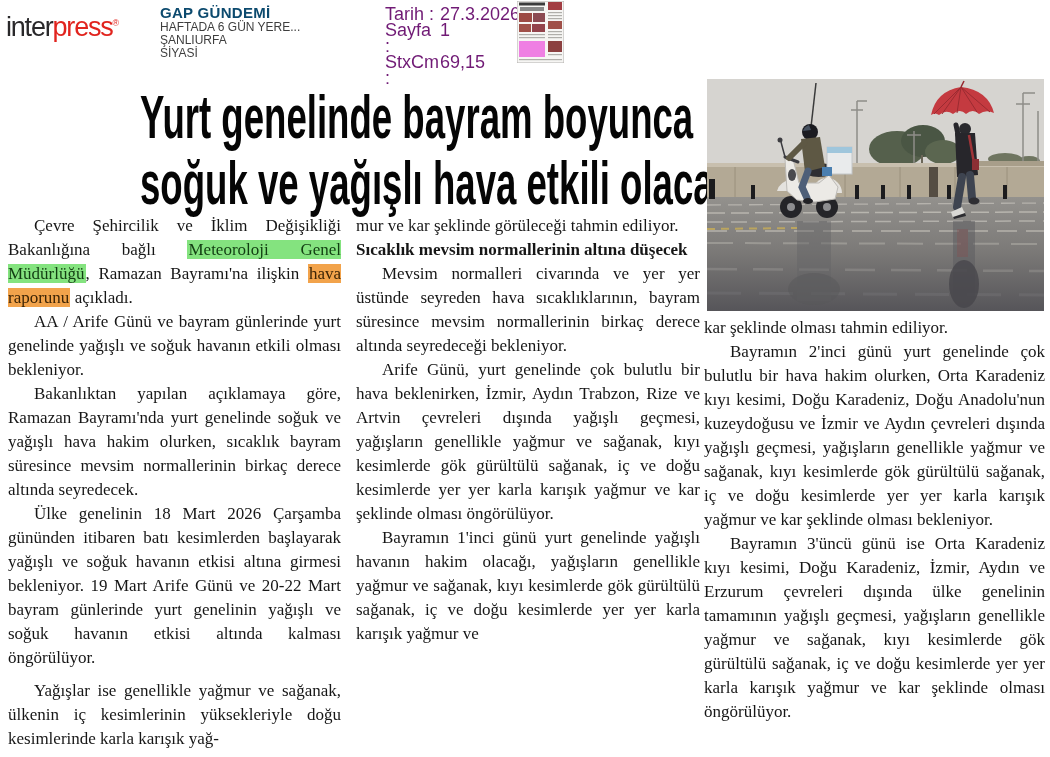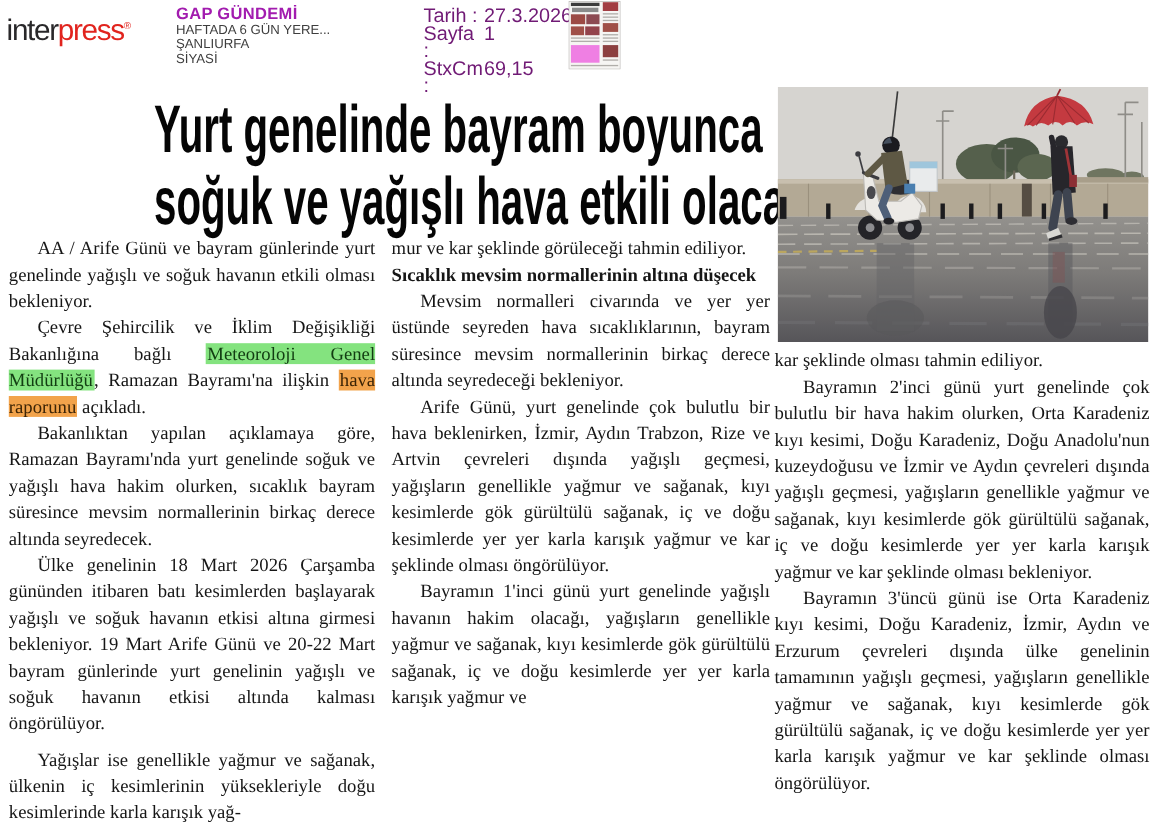--- a/index.html
+++ b/index.html
@@ -14,21 +14,21 @@
     font-family:"Liberation Sans", sans-serif; font-weight:400;
     font-size:27px; letter-spacing:-1.2px; color:#29282a; line-height:30px;
   }
   .logo .red { color:#e1241e; }
   .logo .reg { font-size:9px; color:#e1241e; vertical-align:super; }
   .pub {
     position:absolute; left:160px; top:6px;
     font-family:"Liberation Sans", sans-serif; color:#3e3e3e;
     font-size:12px; line-height:13px;
   }
-  .pub .name { font-size:15px; font-weight:700; color:#a21caf; letter-spacing:.3px; margin-bottom:2px; }
+  .pub .name { font-size:15px; font-weight:700; color:#0c4a6e; letter-spacing:.3px; margin-bottom:2px; }
   .meta {
     position:absolute; left:385px; top:6px;
     font-family:"Liberation Sans", sans-serif; font-size:18px;
     line-height:16px; color:#701a75;
   }
   .meta-row { display:flex; }
   .meta-label { width:55px; }
   .thumb { position:absolute; left:517px; top:1px; width:47px; height:62px; }
   .thumb svg { display:block; width:100%; height:100%; }
 
@@ -225,22 +225,22 @@
       <path d="M255 98 L250 128" stroke="#3e4450" stroke-width="8" stroke-linecap="round"></path>
       <path d="M263 96 L265 119" stroke="#3e4450" stroke-width="8" stroke-linecap="round"></path>
       <path d="M244 133 l11 -5 l3 7 l-12 4 Z" fill="#d9d8d4"></path>
       <path d="M246 138 l12 -4 l1 3 l-12 3 Z" fill="#2c2c30"></path>
       <ellipse cx="267" cy="122" rx="5.5" ry="3.5" fill="#2e2e33"></ellipse>
     </g>
   </svg>
 </div>
 
 <div class="col" id="col1">
+  <p class="ind"><span>Çevre Şehircilik ve İklim Değişikliği Bakanlığına bağlı </span><mark class="green">Meteoroloji Genel Müdürlüğü</mark><span>, Ramazan Bayramı'na ilişkin </span><mark class="orange">hava raporunu</mark><span> açıkladı.</span></p>
   <p class="ind">AA / Arife Günü ve bayram günlerinde yurt genelinde yağışlı ve soğuk havanın etkili olması bekleniyor.</p>
-  <p class="ind"><span>Çevre Şehircilik ve İklim Değişikliği Bakanlığına bağlı </span><mark class="green">Meteoroloji Genel Müdürlüğü</mark><span>, Ramazan Bayramı'na ilişkin </span><mark class="orange">hava raporunu</mark><span> açıkladı.</span></p>
   <p class="ind">Bakanlıktan yapılan açıklamaya göre, Ramazan Bayramı'nda yurt genelinde soğuk ve yağışlı hava hakim olurken, sıcaklık bayram süresince mevsim normallerinin birkaç derece altında seyredecek.</p>
   <p class="ind">Ülke genelinin 18 Mart 2026 Çarşamba gününden itibaren batı kesimlerden başlayarak yağışlı ve soğuk havanın etkisi altına girmesi bekleniyor. 19 Mart Arife Günü ve 20-22 Mart bayram günlerinde yurt genelinin yağışlı ve soğuk havanın etkisi altında kalması öngörülüyor.</p>
   <p class="ind gap">Yağışlar ise genellikle yağmur ve sağanak, ülkenin iç kesimlerinin yüksekleriyle doğu kesimlerinde karla karışık yağ-</p>
 </div>
 
 <div class="col" id="col2">
   <p>mur ve kar şeklinde görüleceği tahmin ediliyor.</p>
   <p class="subhead">Sıcaklık mevsim normallerinin altına düşecek</p>
   <p class="ind">Mevsim normalleri civarında ve yer yer üstünde seyreden hava sıcaklıklarının, bayram süresince mevsim normallerinin birkaç derece altında seyredeceği bekleniyor.</p>
   <p class="ind">Arife Günü, yurt genelinde çok bulutlu bir hava beklenirken, İzmir, Aydın Trabzon, Rize ve Artvin çevreleri dışında yağışlı geçmesi, yağışların genellikle yağmur ve sağanak, kıyı kesimlerde gök gürültülü sağanak, iç ve doğu kesimlerde yer yer karla karışık yağmur ve kar şeklinde olması öngörülüyor.</p>

